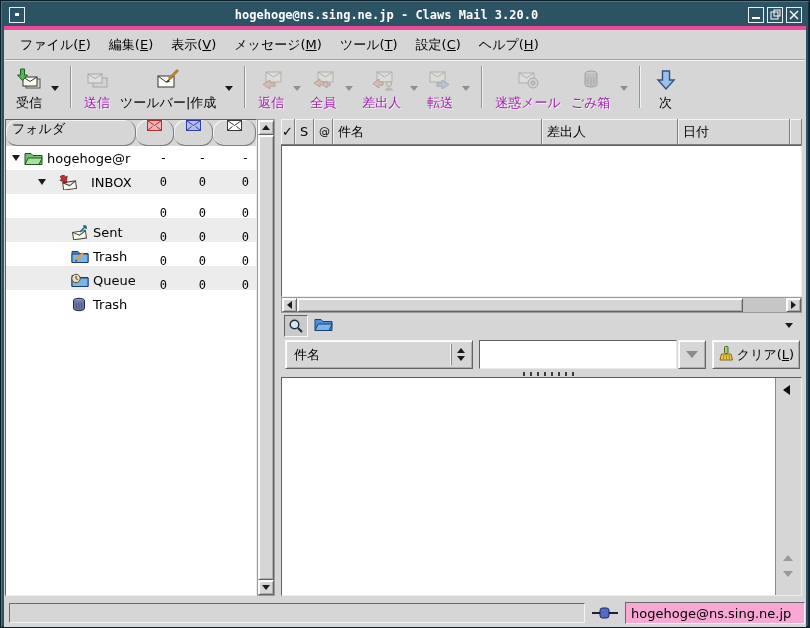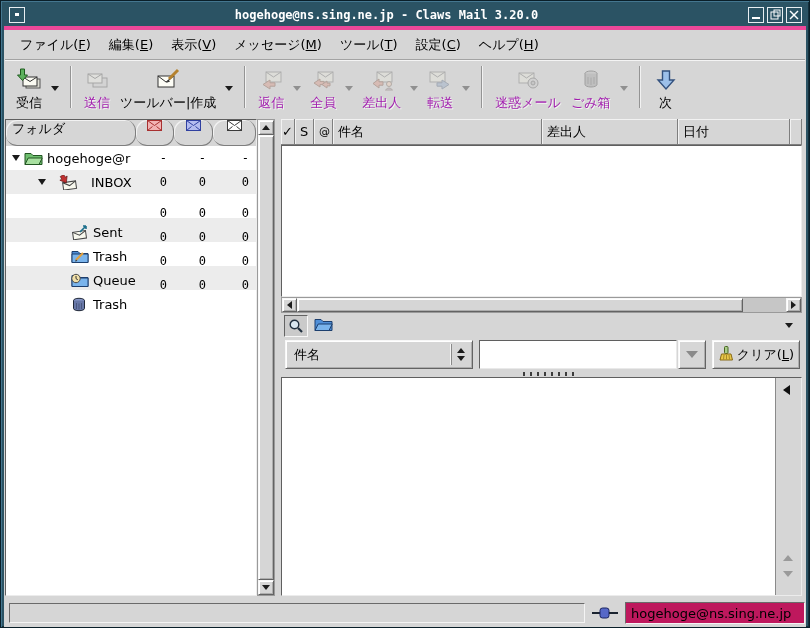--- a/index.html
+++ b/index.html
@@ -95,21 +95,21 @@
            border:1px solid;border-color:#5f5f5f #ececec #ececec #5f5f5f;box-sizing:border-box;}
   .mimebar{position:absolute;right:0;top:0;width:25px;height:217px;background:#d6d6d6;border-left:1px solid #8a8a8a;}
   .mime-collapse{position:absolute;left:7px;top:7px;}
   .mime-up{position:absolute;left:7px;bottom:34px;width:0;height:0;border-left:5px solid transparent;border-right:5px solid transparent;border-bottom:6px solid #9a9a9a;}
   .mime-down{position:absolute;left:7px;bottom:18px;width:0;height:0;border-left:5px solid transparent;border-right:5px solid transparent;border-top:6px solid #9a9a9a;}
   
   .statusbar{position:absolute;left:1px;top:570px;width:800px;height:26px;}
   .st-left{position:absolute;left:4px;top:3px;width:576px;height:20px;background:#d6d6d6;
            border:1px solid;border-color:#6a6a6a #f4f4f4 #f4f4f4 #6a6a6a;box-sizing:border-box;}
   .st-plug{position:absolute;left:587px;top:7px;}
-  .st-right{position:absolute;left:620px;top:2px;width:180px;height:22px;background:#be185d;
+  .st-right{position:absolute;left:620px;top:2px;width:180px;height:22px;background:#f9a8d4;
             border:1px solid;border-color:#6a6a6a #f4f4f4 #f4f4f4 #6a6a6a;box-sizing:border-box;
             display:flex;align-items:center;padding-left:5px;white-space:nowrap;overflow:hidden;}
 </style>
 </head>
 <body>
 
 <div class="frame">
 
   <div class="titlebar">
     <div class="tb-btn tb-menu">

